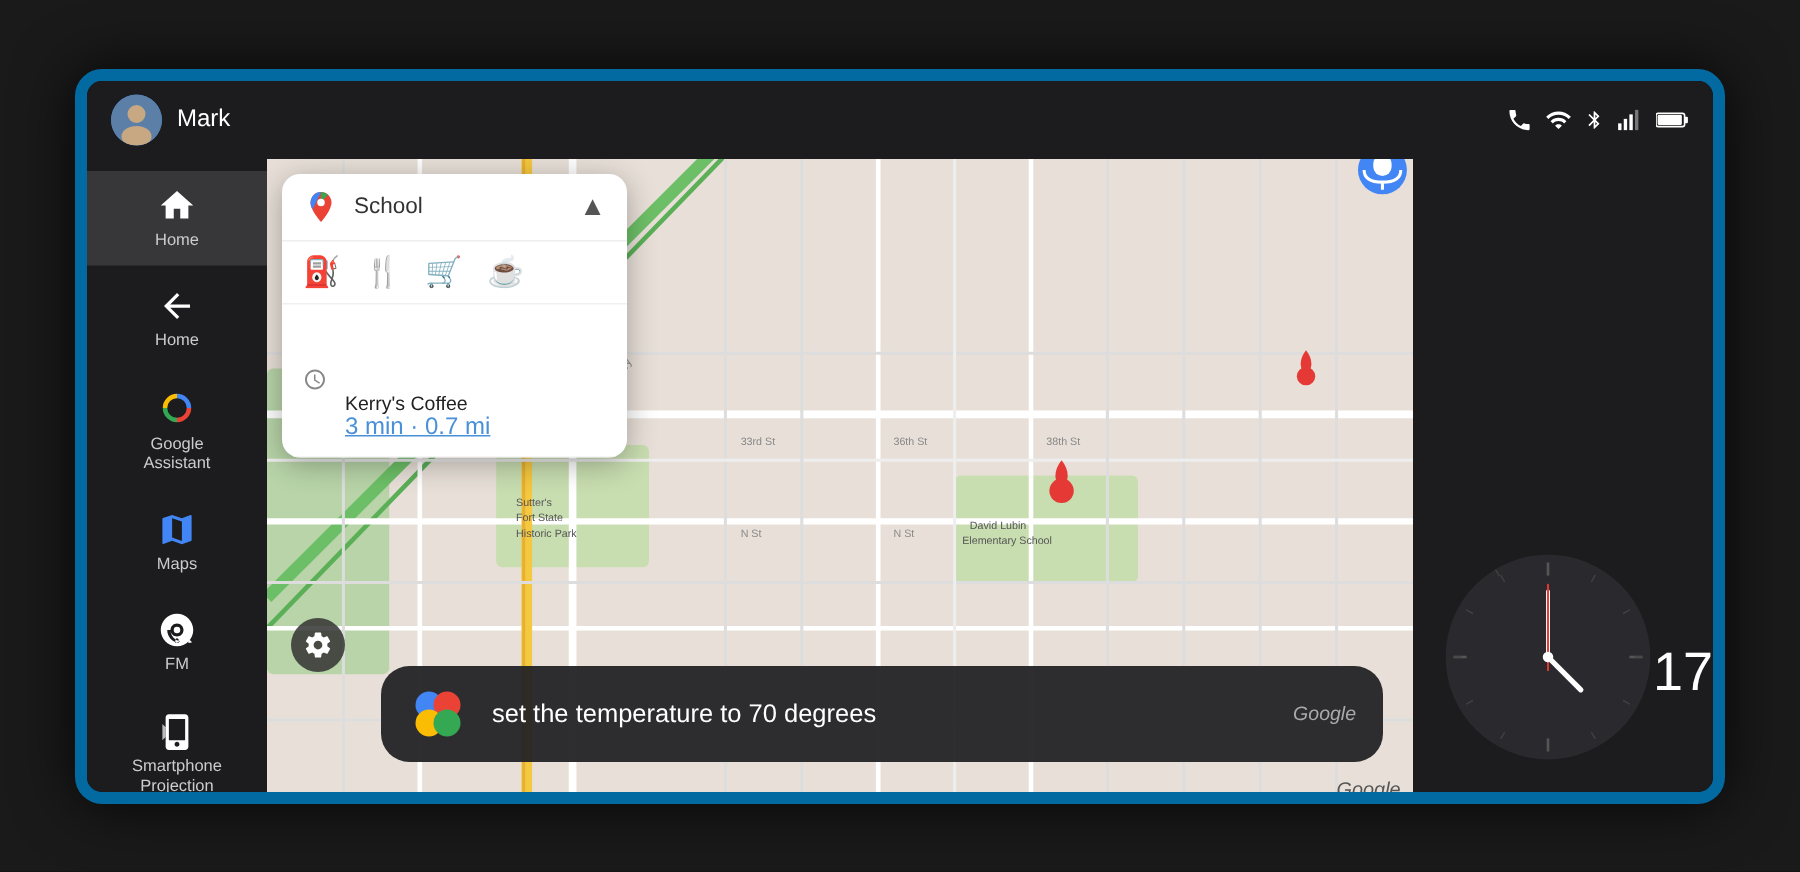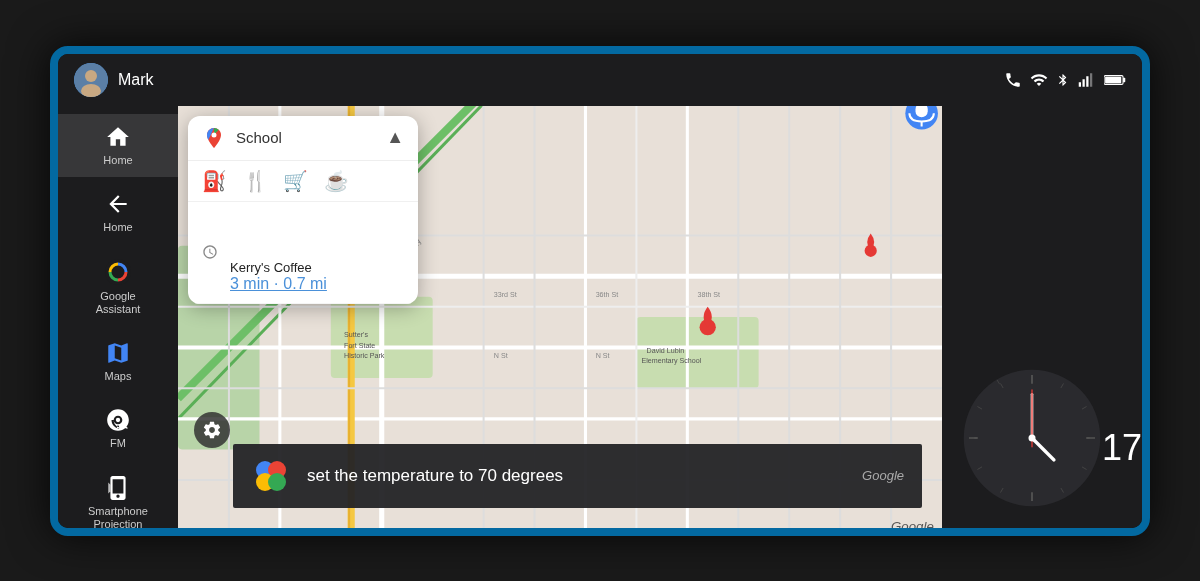--- a/index.html
+++ b/index.html
@@ -191,25 +191,25 @@
       justify-content: center;
       color: white;
       font-size: 16px;
       cursor: pointer;
       z-index: 20;
     }
     
     .assistant-banner {
       position: absolute;
       bottom: 20px;
-      left: 55px;
+      left: 76px;
       right: 20px;
       height: 64px;
       background: rgba(35,35,38,0.95);
-      border-radius: 2px;
+      border-radius: 19px;
       display: flex;
       align-items: center;
       padding: 0 18px;
       gap: 16px;
       z-index: 25;
     }
     .assistant-text {
       flex: 1;
       font-size: 17px;
       color: white;

